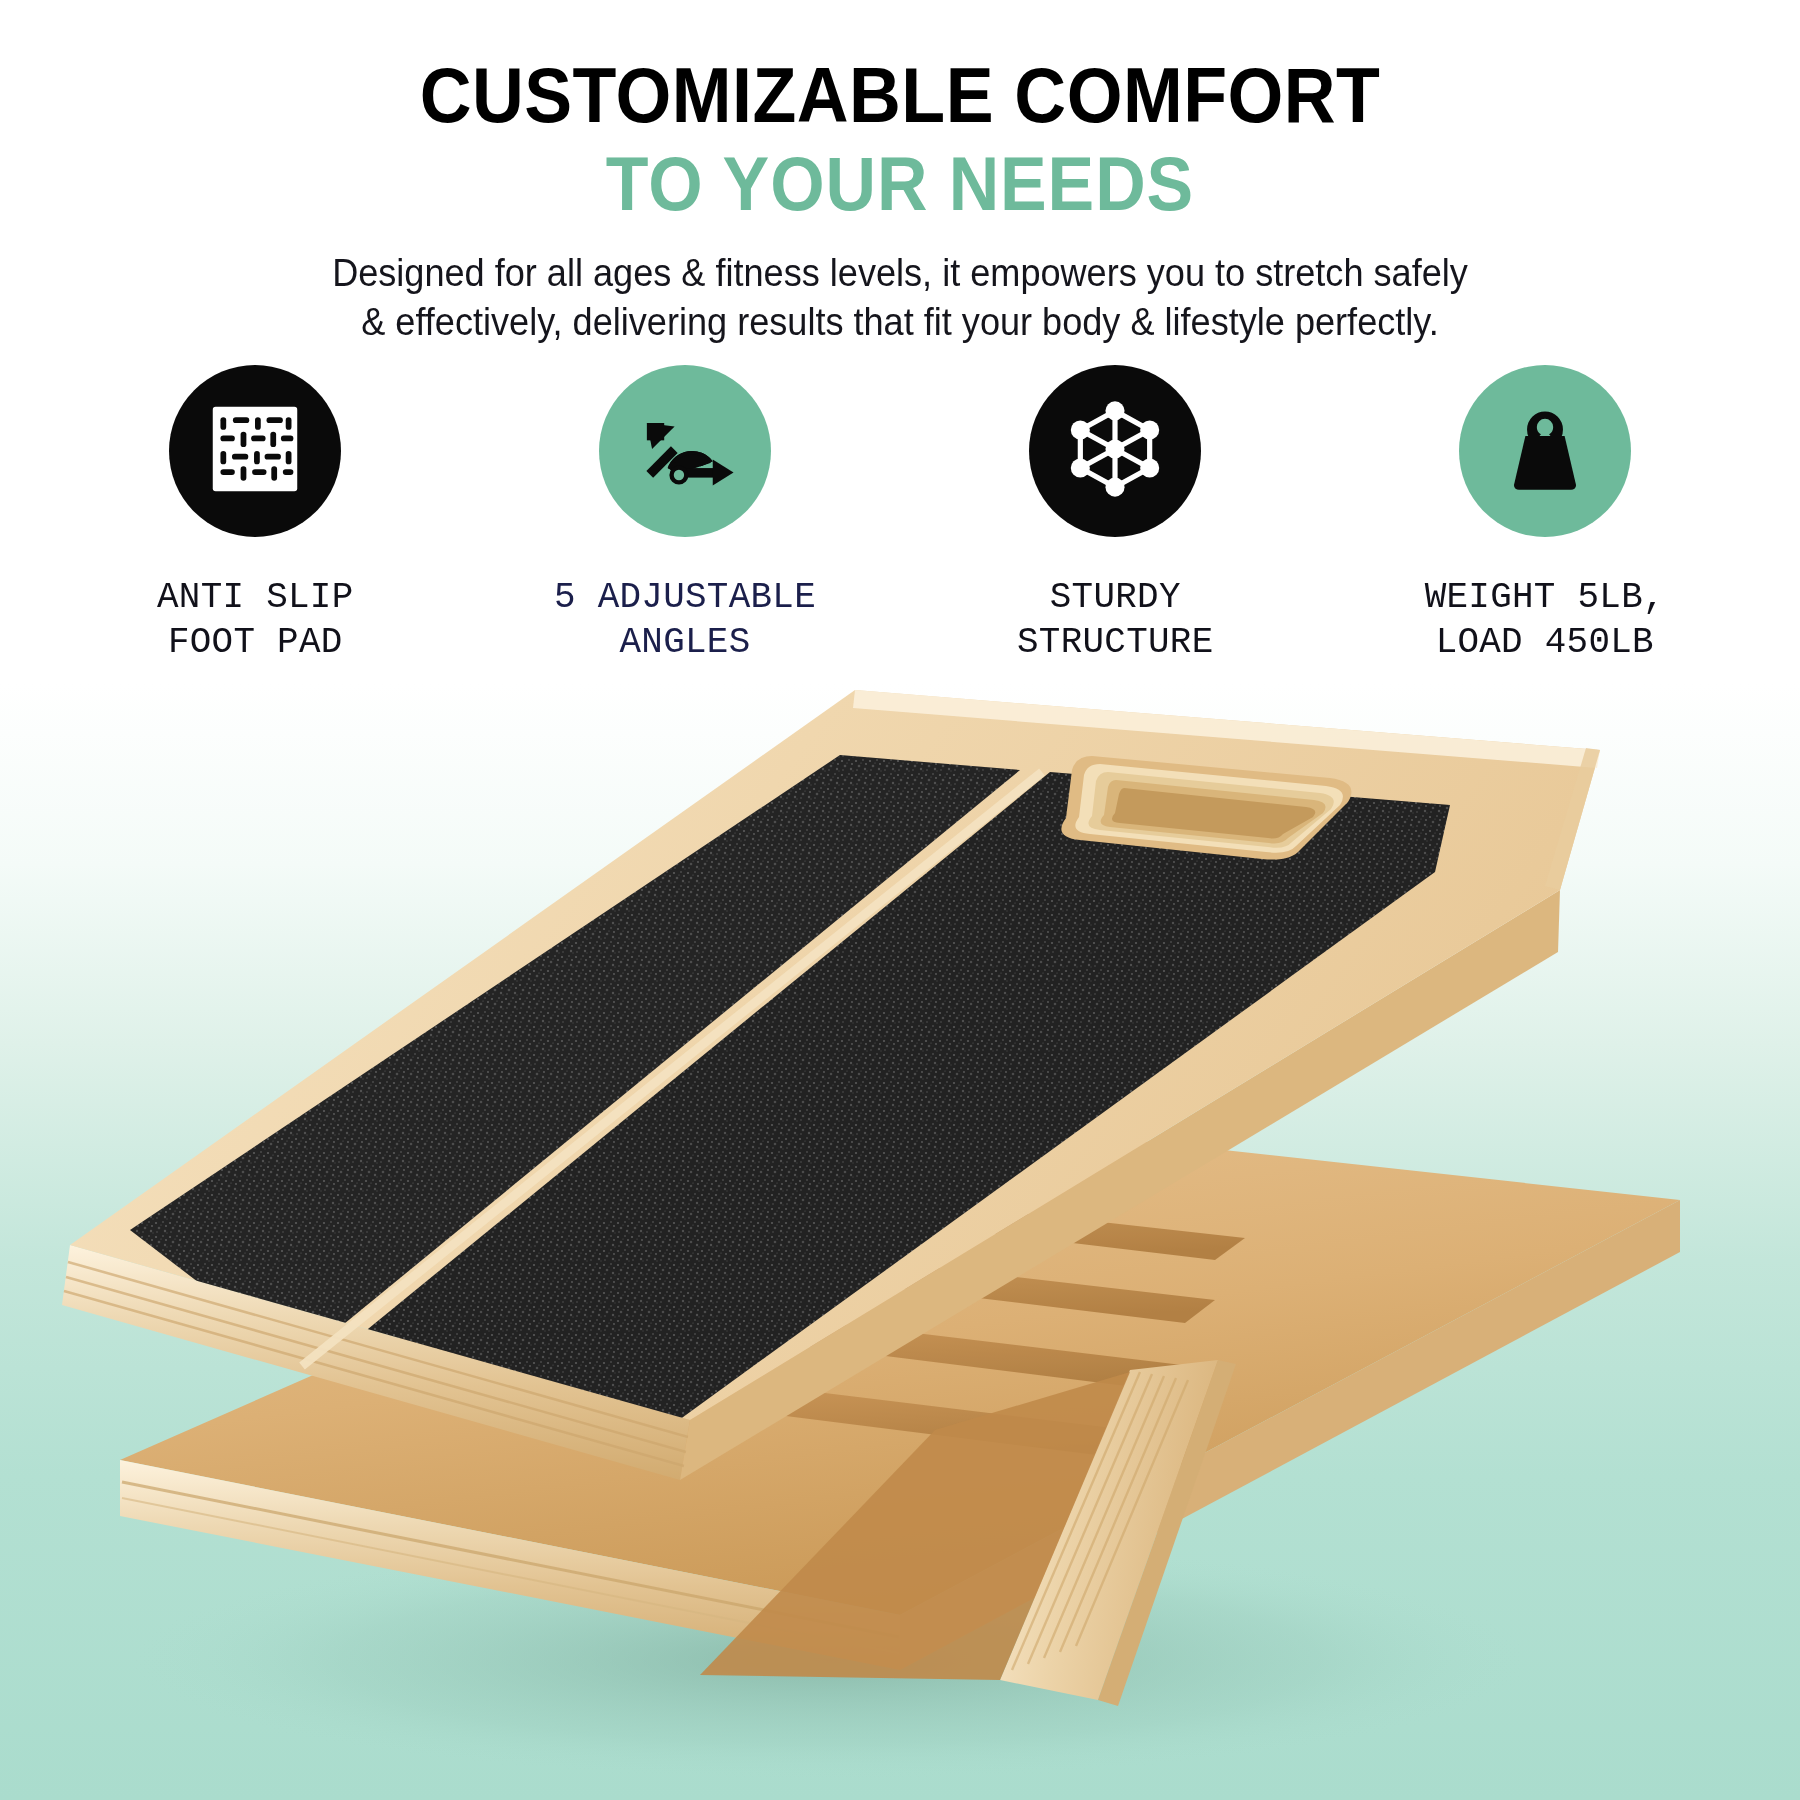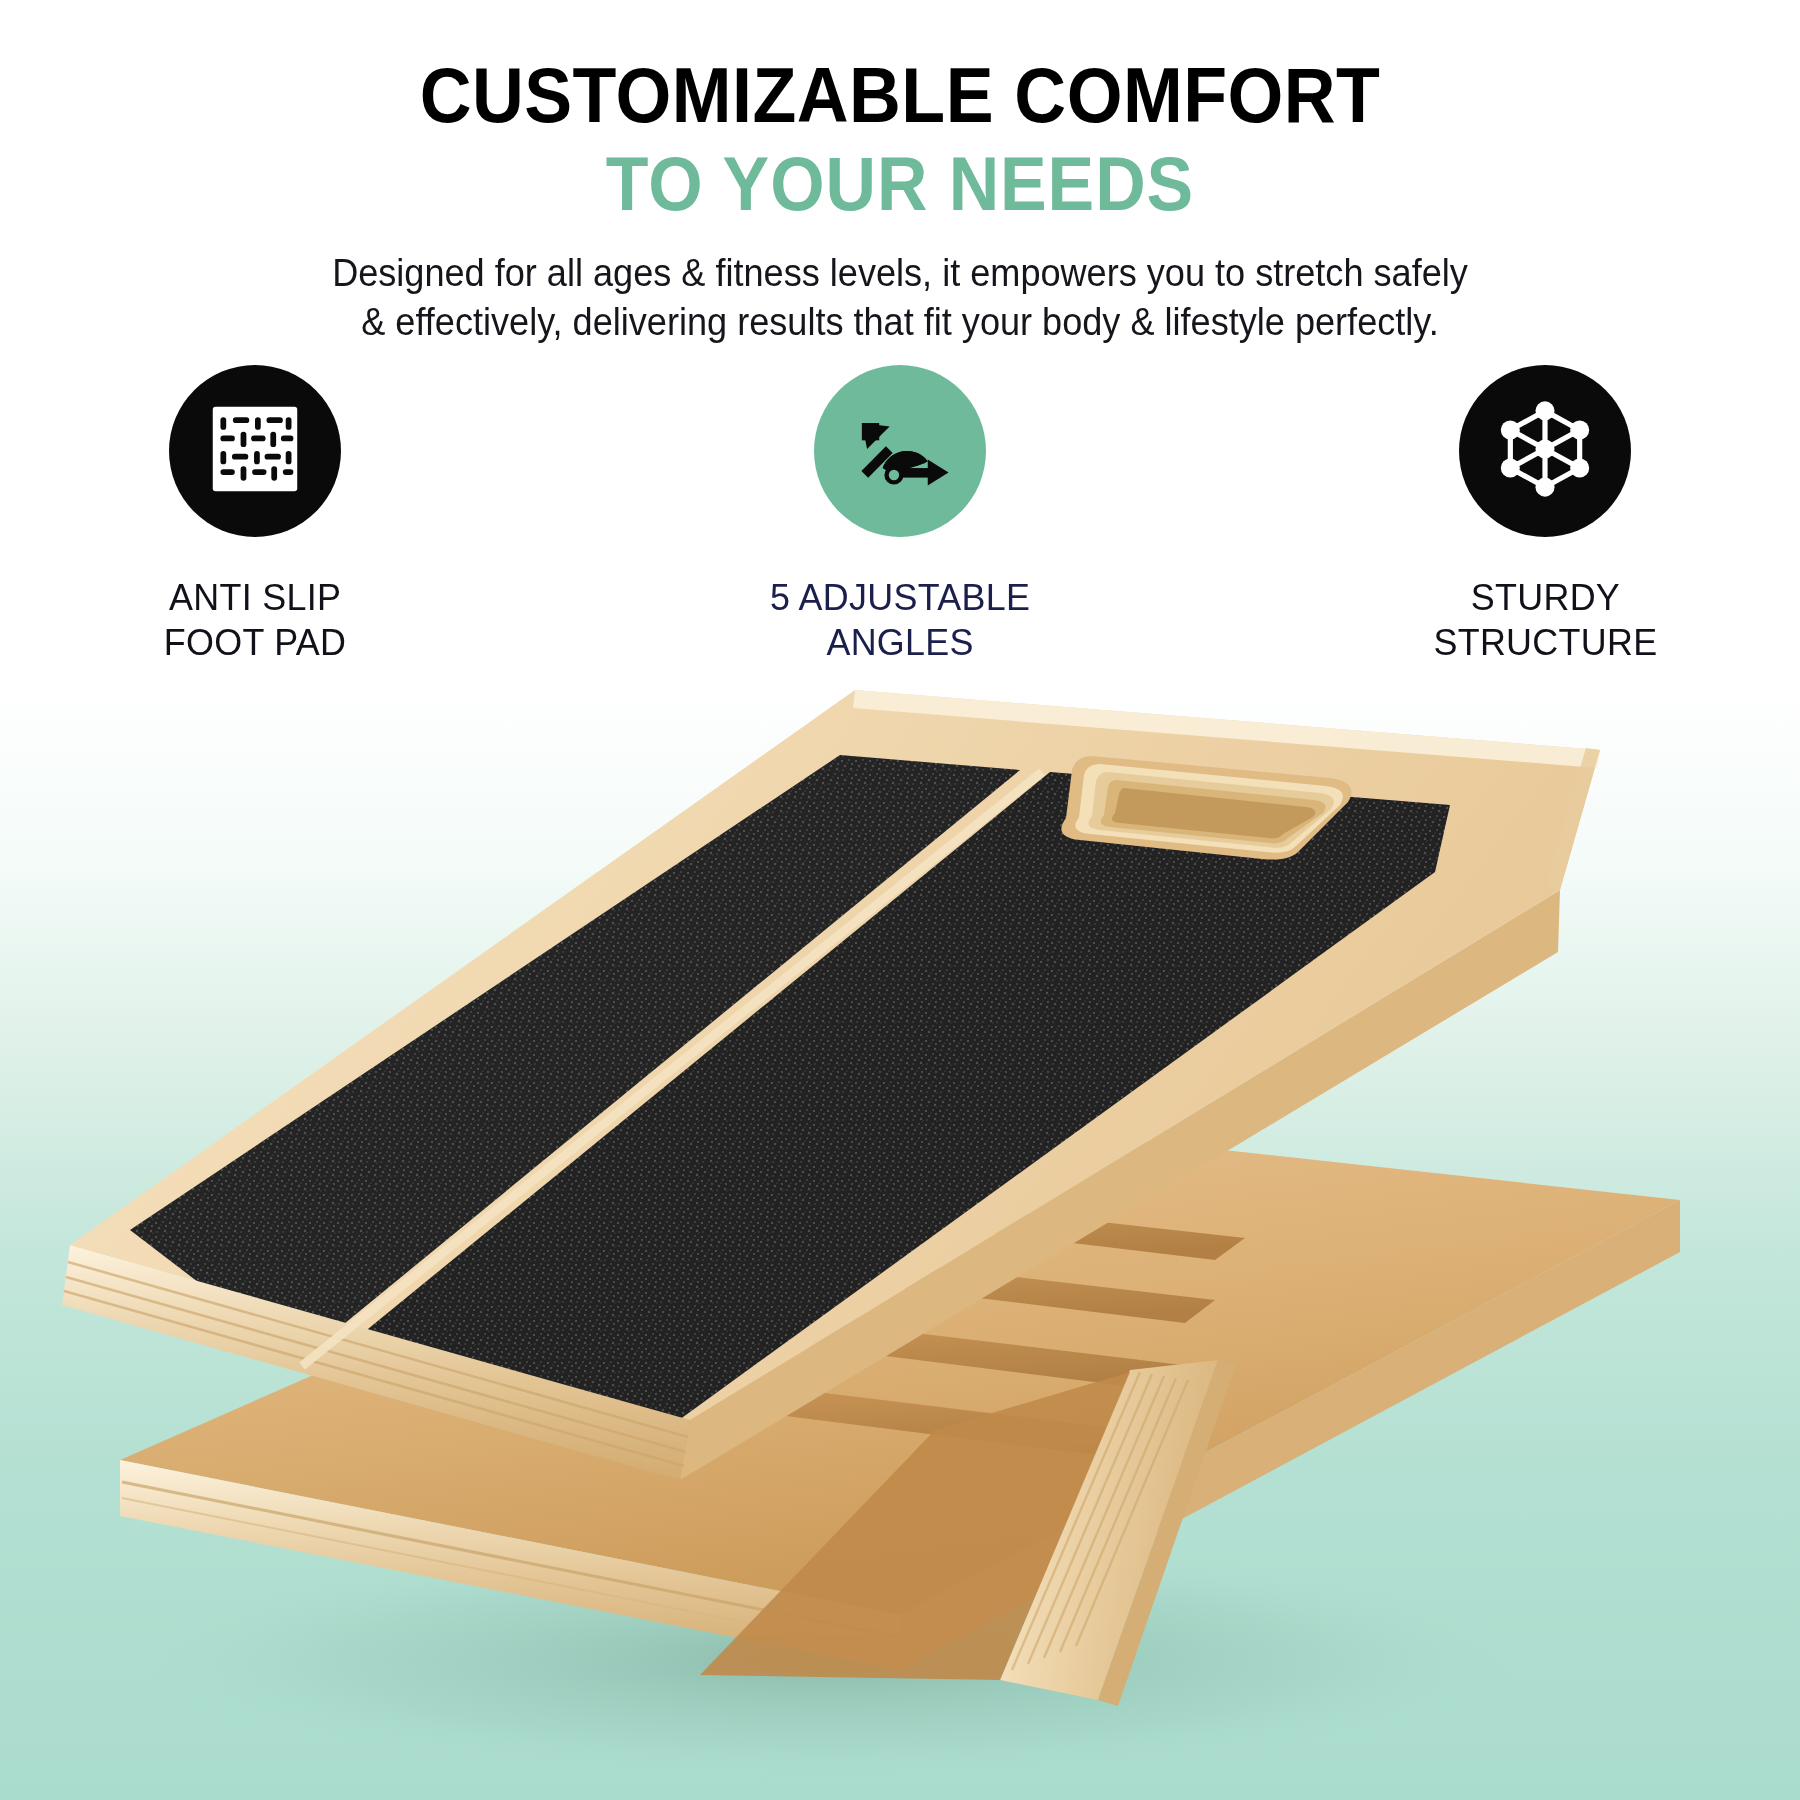--- a/index.html
+++ b/index.html
@@ -63,20 +63,21 @@
     top:365px; left:60px; right:60px;
     display:flex;
     justify-content:space-between;
     align-items:flex-start;
   }
   .feature{
     width:390px;
     display:flex;
     flex-direction:column;
     align-items:center;
+    font-family:Liberation Mono, monospace;
   }
   .icon-circle{
     width:172px; height:172px;
     border-radius:50%;
     display:flex; align-items:center; justify-content:center;
     flex:0 0 auto;
   }
   .icon-circle.dark{ background:#0a0a0a; }
   .icon-circle.green{ background:#6EBA9B; }
 
@@ -213,20 +214,38 @@
             </g>
           </svg>
         </span>
       </div>
       <div class="feature-label">
         <span class="l">STURDY</span>
         <span class="l">STRUCTURE</span>
       </div>
     </div>
 
+    <div class="feature">
+      <div class="icon-circle green">
+        <span>
+          <svg width="98" height="98" viewBox="0 0 120 120">
+            <g fill="#0a0a0a">
+
+              <path d="M60 14 a22 22 0 0 1 22 22 a22 22 0 0 1 -8 17 l-9 -11 a10 10 0 0 0 5 -9 a10 10 0 1 0 -20 0 a10 10 0 0 0 5 9 l-9 11 a22 22 0 0 1 -8 -17 a22 22 0 0 1 22 -22 z"></path>
+
+              <path d="M36 44 L84 44 L98 104 a6 6 0 0 1 -6 6 L28 110 a6 6 0 0 1 -6 -6 Z"></path>
+            </g>
+          </svg>
+        </span>
+      </div>
+      <div class="feature-label">
+        <span class="l">WEIGHT 5LB,</span>
+        <span class="l">LOAD 450LB</span>
+      </div>
+    </div>
 
   </div>
 
   <div id="product-photo">
     <svg viewBox="0 0 1800 1140" preserveAspectRatio="none">
       <defs>
         <linearGradient id="woodTop" x1="0" y1="0" x2="1" y2="0.35">
           <stop offset="0%" stop-color="#f6e3c2"></stop>
           <stop offset="45%" stop-color="#f0d7ae"></stop>
           <stop offset="100%" stop-color="#e8c897"></stop>

